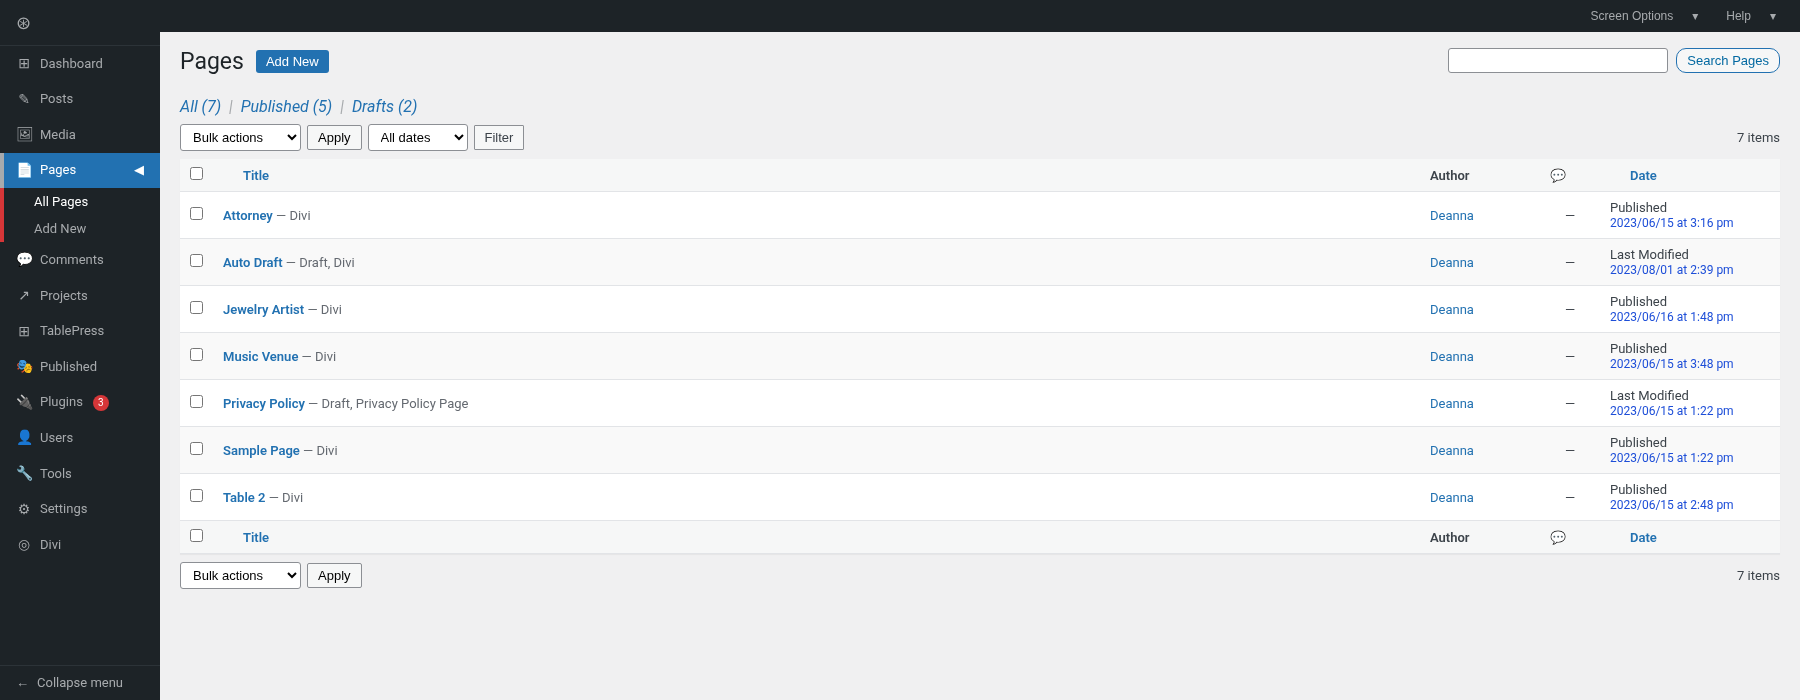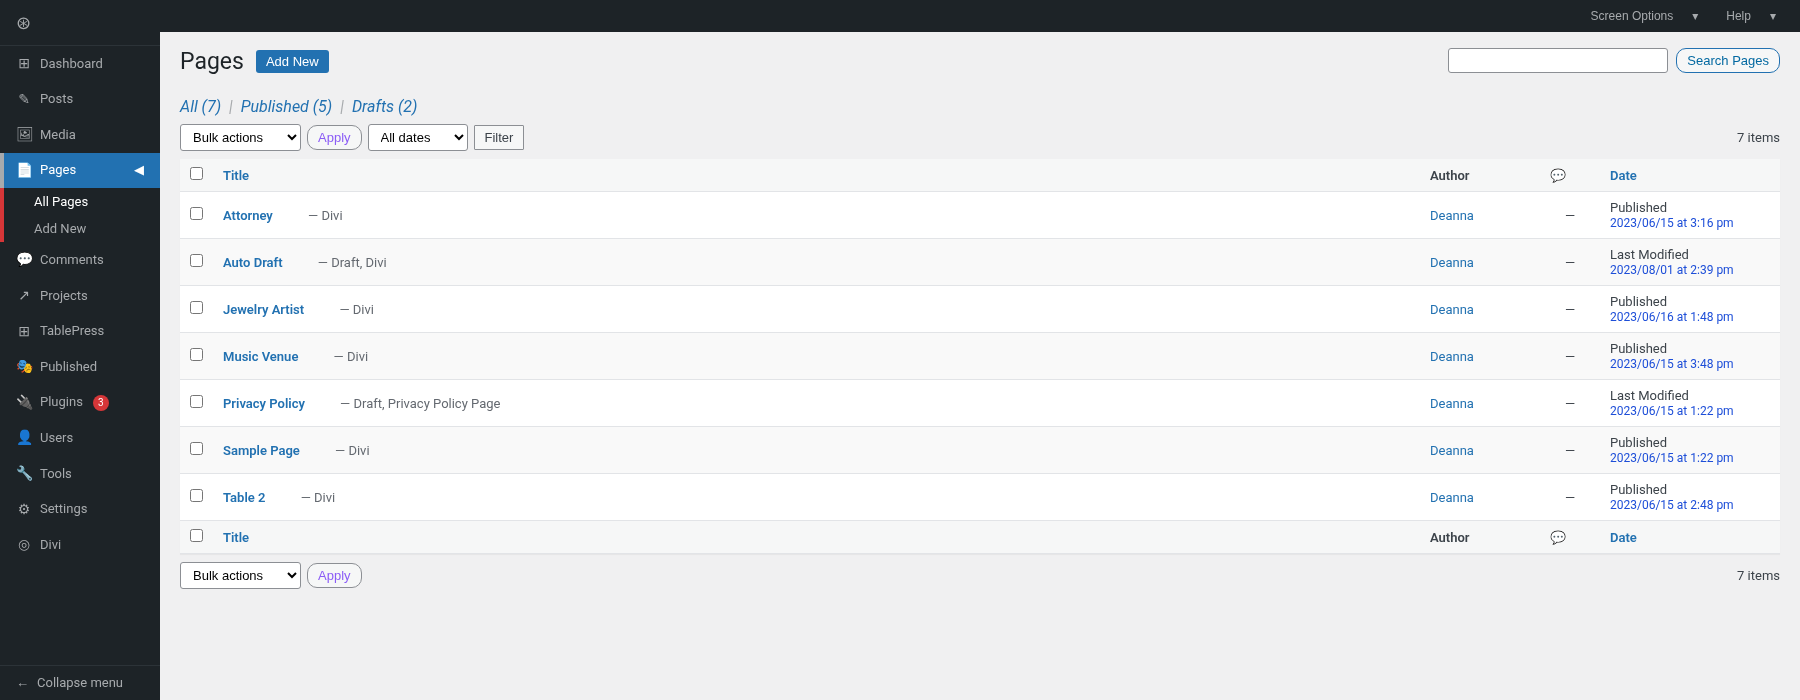--- a/index.html
+++ b/index.html
@@ -177,25 +177,25 @@
       padding: 4px 8px;
       font-size: 13px;
       border-radius: 3px;
       background: #fff;
       cursor: pointer;
       min-width: 120px;
     }
     .apply-btn {
       background: #f6f7f7;
       border: 1px solid #8c8f94;
-      color: #8b5cf6;
+      color: #000000;
       padding: 4px 10px;
       font-size: 13px;
       cursor: pointer;
-      border-radius: 10px;
+      border-radius: 2px;
     }
 
     .date-select {
       border: 1px solid #8c8f94;
       padding: 4px 8px;
       font-size: 13px;
       border-radius: 3px;
       background: #fff;
       cursor: pointer;
       min-width: 100px;
@@ -221,25 +221,25 @@
       padding: 8px 10px;
       text-align: left;
       border-bottom: 1px solid #e2e4e7;
       font-size: 13px;
     }
     .pages-table th {
       background: #f6f7f7;
       font-weight: 600;
       color: #3c434a;
     }
-    .pages-table th a { color: #2271b1; text-decoration: none; }
+    .pages-table th a { color: #2271b1; text-decoration: none; margin-left: 20px; }
     .pages-table tr.even td { background: #f9f9f9; }
 
     .page-link { color: #2271b1; text-decoration: none; font-weight: 600; }
-    .page-meta { color: #646970; font-weight: 400; margin-left: 32px; }
+    .page-meta { color: #646970; font-weight: 400; }
     .author-link { color: #2271b1; text-decoration: none; }
 
     .date-status { font-size: 13px; color: #3c434a; }
     .date-val { font-size: 12px; color: #1d4ed8; }
     .dash { color: #3c434a; }
 
     
     .bottom-toolbar {
       display: flex;
       align-items: center;

